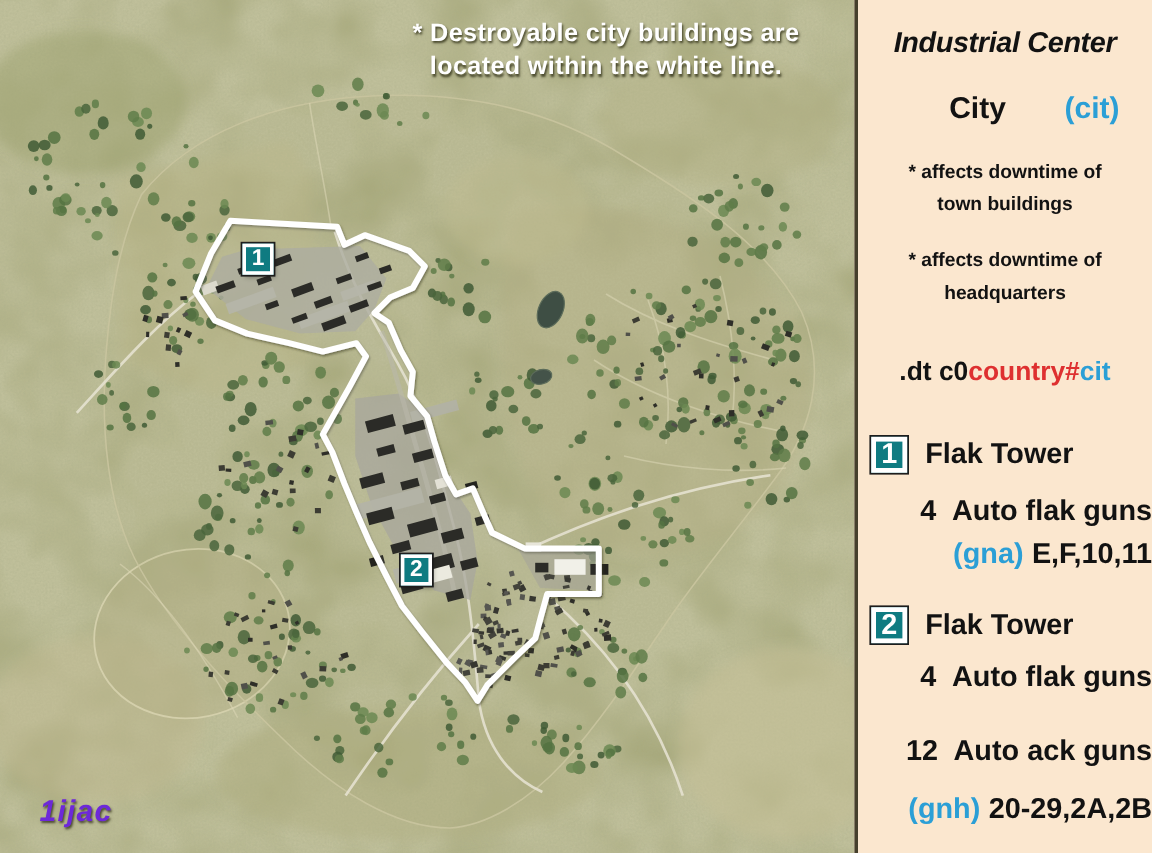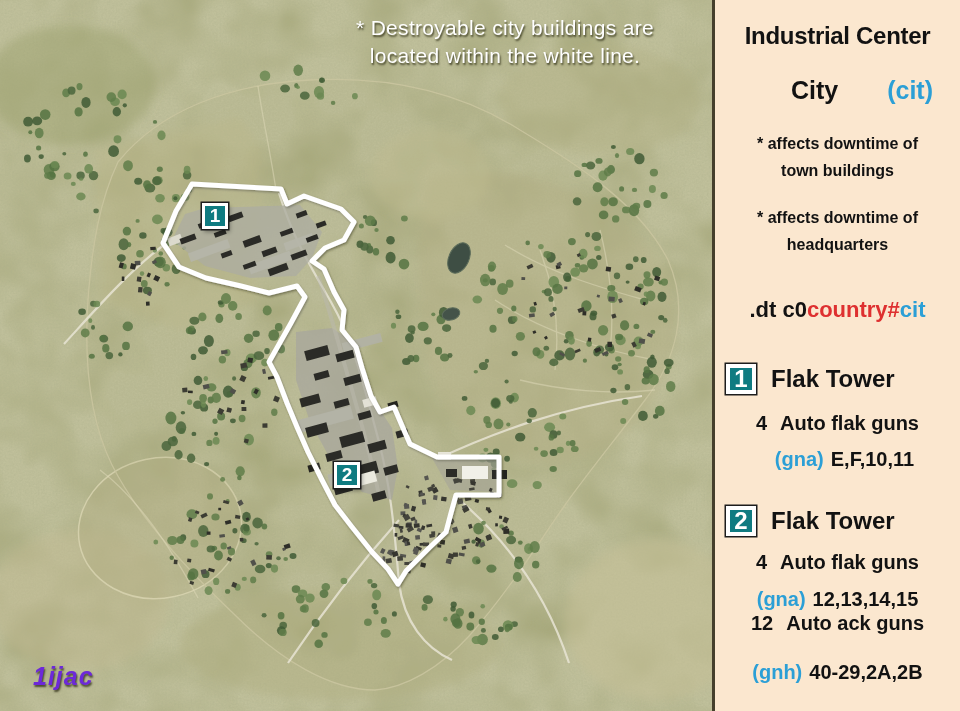--- a/index.html
+++ b/index.html
@@ -4,55 +4,55 @@
 <style>
   * { margin:0; padding:0; box-sizing:border-box; }
   body { font-family:"Liberation Sans", sans-serif; background:#888; }
   .stage { position:relative; width:960px; height:711px; overflow:hidden;
            background:var(--panel-bg,#fbe7cf); font-family:"Liberation Sans", sans-serif; }
 
   
   .map { position:absolute; left:0; top:0; width:712px; height:711px; }
   .map svg { display:block; width:712px; height:711px; }
   .map-note { position:absolute; top:14px; left:320px; width:370px; text-align:center;
-              color:#fff; font-weight:normal; font-size:21px; line-height:28px;
+              color:#fff; font-weight:bold; font-size:21px; line-height:28px;
               letter-spacing:.3px; text-shadow:1px 2px 2px rgba(55,55,30,.9); }
   .credit { position:absolute; left:33px; top:662px; color:#6d28d9; font-weight:bold;
             font-style:italic; font-size:25px; letter-spacing:1px;
             text-shadow:1px 2px 2px rgba(55,55,30,.85); }
   .marker { position:absolute; width:26px; height:26px; background:var(--teal,#0f7b81);
             border:3px solid #fff; box-shadow:0 0 0 1.5px #1d1d1d, 2px 3px 4px rgba(0,0,0,.35);
             color:#fff; font-weight:bold; font-size:19px;
             display:flex; align-items:center; justify-content:center; }
   .marker.m1 { left:202px; top:203px; }
   .marker.m2 { left:334px; top:462px; }
 
   
   .panel { position:absolute; left:712px; top:0; width:248px; height:711px;
            background:var(--panel-bg,#fbe7cf); border-left:3px solid #453f2c; color:#121212; }
   .p-title { position:absolute; top:22px; width:100%; text-align:center;
-             font-size:24px; font-weight:bold; letter-spacing:-0.3px; }
+             font-size:24px; font-weight:bold; letter-spacing:-0.3px;font-style:italic; }
   .p-sub { position:absolute; top:76px; left:31px; right:27px; display:flex;
            justify-content:space-between; font-size:25px; font-weight:bold;margin-left:45px; }
   .azure { color:var(--azure,#2b9fd6); }
   .red   { color:var(--red,#de3030); }
   .p-note { position:absolute; width:100%; text-align:center; font-weight:bold;
             font-size:16px; line-height:27px; }
   .p-note.n1 { top:130px; }
   .p-note.n2 { top:204px; }
   .p-cmd { position:absolute; top:297px; width:100%; text-align:center;
            font-size:22px; font-weight:bold; letter-spacing:0; }
   .sec-head { position:absolute; left:11px; display:flex; align-items:center; gap:15px; }
   .sec-head.s1 { top:364px; }
   .sec-head.s2 { top:506px; }
   .sec-box { width:30px; height:30px; background:var(--teal,#0f7b81); border:4px solid #fff;
              box-shadow:0 0 0 1.5px #1d1d1d; color:#fff; font-size:24px; font-weight:bold;
              display:flex; align-items:center; justify-content:center; }
   .sec-title { font-size:24px; font-weight:bold; }
-  .gun { position:absolute; width:100%; text-align:center; font-size:20px;
+  .gun { position:absolute; width:100%; text-align:right; font-size:24px;
          font-weight:bold; white-space:nowrap; }
   .gun.g1a { top:412px; } .gun.g1b { top:448px; padding-left:14px; }
   .gun.g2a { top:551px; } .gun.g2b { top:588px; }
   .gun.g2c { top:612px; } .gun.g2d { top:661px; }
   .sp { display:inline-block; width:13px; }
   .sps { display:inline-block; width:7px; }
 </style>
 </head>
 <body>
 
@@ -904,17 +904,16 @@
     <div class="gun g1a"><span>4</span><span class="sp"></span><span>Auto flak guns</span></div>
     <div class="gun g1b"><span class="azure">(gna)</span><span class="sps"></span><span>E,F,10,11</span></div>
 
     <div class="sec-head s2">
       <div class="sec-box">
         <span>2</span>
       </div>
       <div class="sec-title">Flak Tower</div>
     </div>
     <div class="gun g2a"><span>4</span><span class="sp"></span><span>Auto flak guns</span></div>
-    <div class="gun g2b"><span class="azure">(gna)</span><span class="sps"></span><span>12,13,14,15</span></div>
     <div class="gun g2c"><span>12</span><span class="sp"></span><span>Auto ack guns</span></div>
-    <div class="gun g2d"><span class="azure">(gnh)</span><span class="sps"></span><span>40-29,2A,2B</span></div>
+    <div class="gun g2d"><span class="azure">(gnh)</span><span class="sps"></span><span>20-29,2A,2B</span></div>
   </aside>
 </div>
 
 </body></html>

